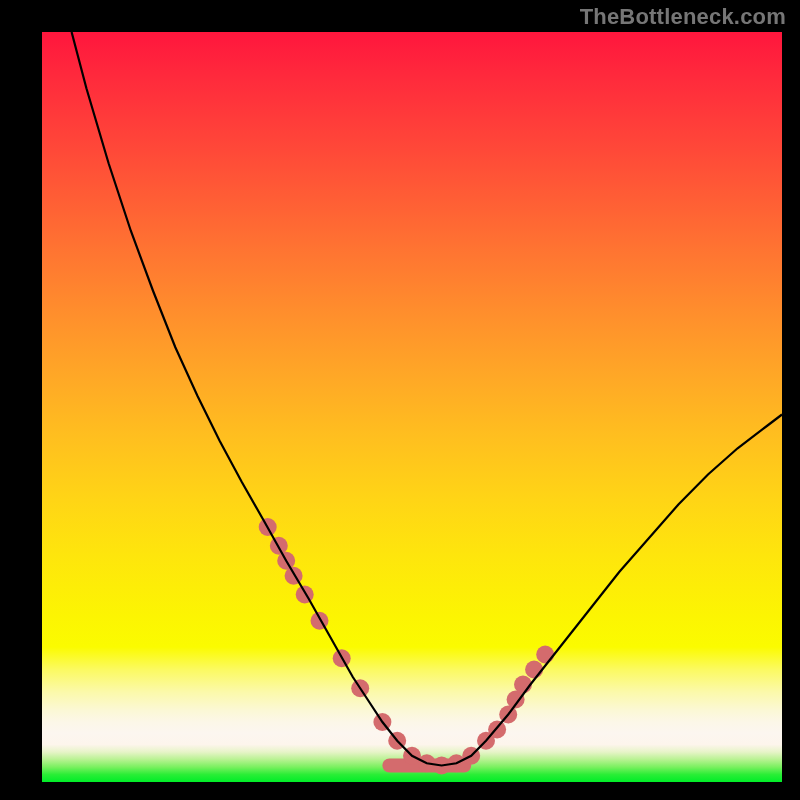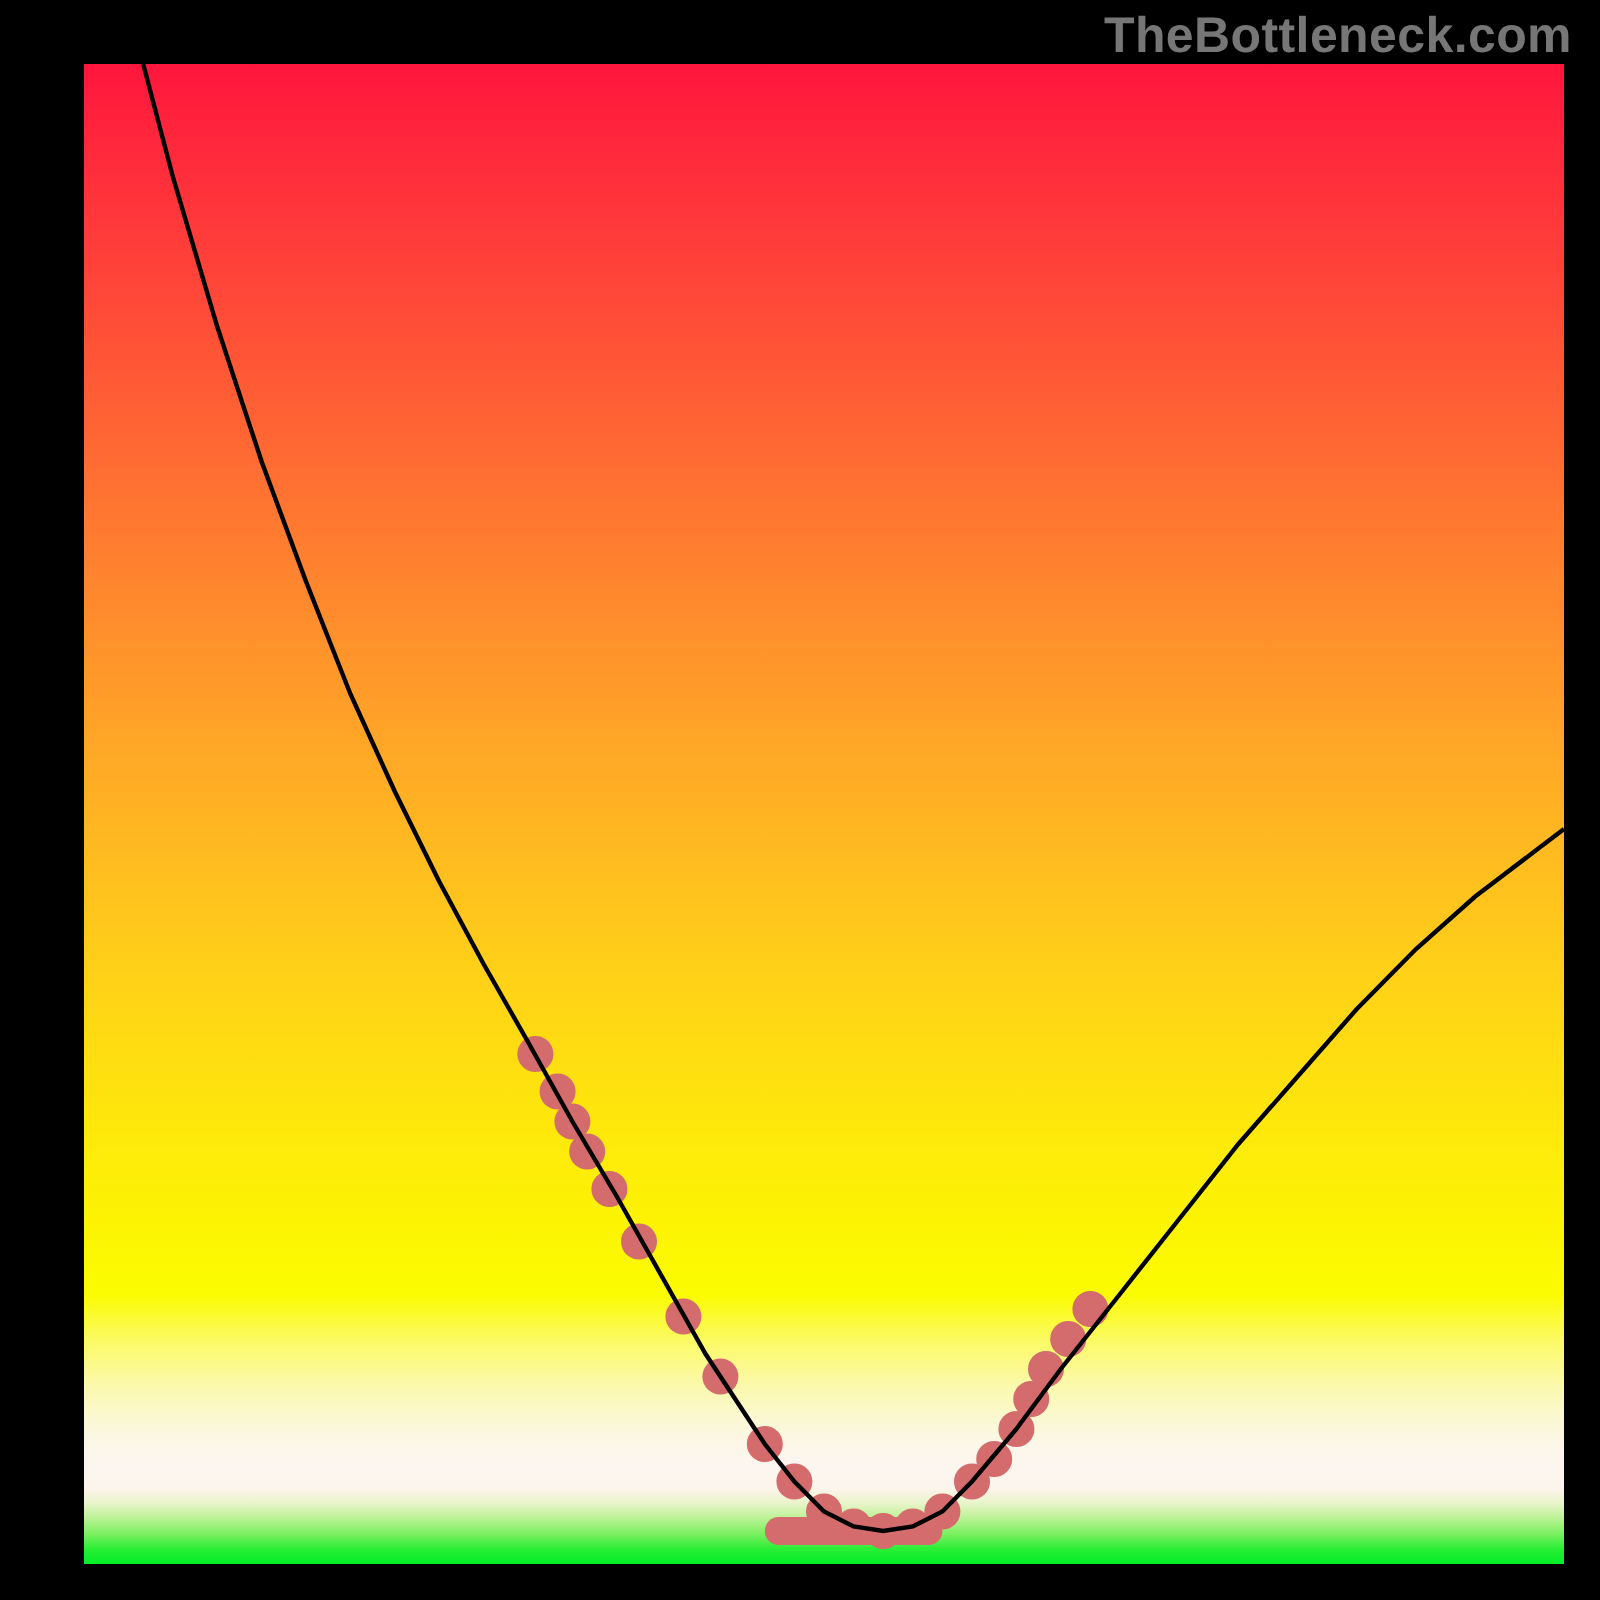--- a/index.html
+++ b/index.html
@@ -58,21 +58,21 @@
   }
   .svg-layer {
     position: absolute;
     left: 0; top: 0; width: 100%; height: 100%;
   }
   .attribution {
     position: absolute;
     top: 4px;
     right: 14px;
     font-family: Arial, Helvetica, sans-serif;
-    font-size: 25px;
+    font-size: 22px;
     font-weight: 600;
     color: #767676;
     letter-spacing: 0.2px;
   }
 </style>
 </head>
 <body>
 
 <div class="frame">
   <div class="plot">

